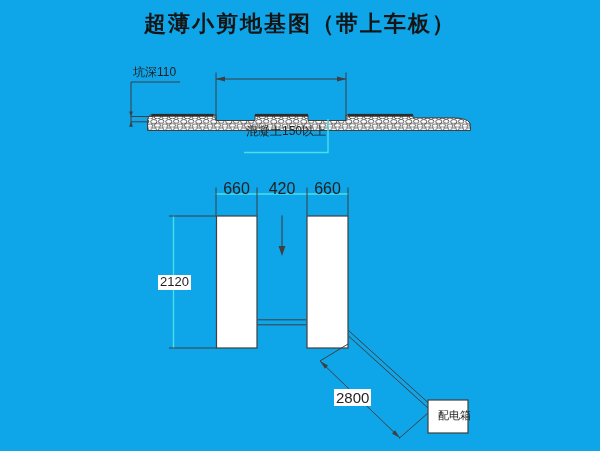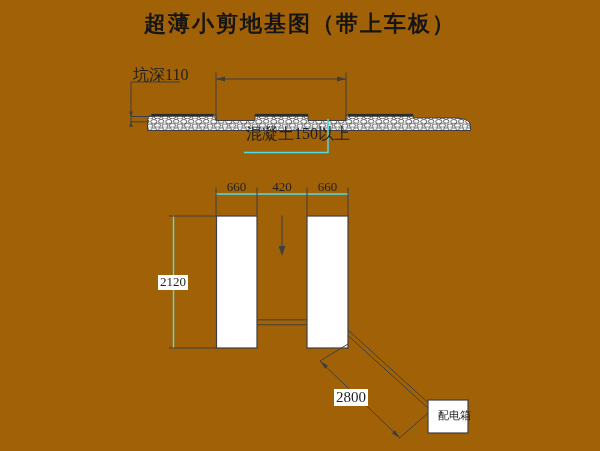--- a/index.html
+++ b/index.html
@@ -1,28 +1,28 @@
 <!DOCTYPE html>
 <html><head>
 <meta charset="utf-8">
 <style>
   html,body{margin:0;padding:0;background:#fcfcfc;}
   .canvas{
-    position:relative;width:600px;height:451px;background:#a16207;
-    font-family:Liberation Serif, serif;color:#1f1f1f;overflow:hidden;
+    position:relative;width:600px;height:451px;background:#0ea5e9;
+    font-family:Liberation Sans, sans-serif;color:#1f1f1f;overflow:hidden;
   }
   .canvas svg{position:absolute;left:0;top:0;}
   .lbl{position:absolute;white-space:nowrap;line-height:1.15;}
   .title{
     left:0;top:11px;width:600px;text-align:center;
     font-size:22px;font-weight:600;letter-spacing:2px;color:#151515;
   }
   .dim{font-size:15px;}
-  .dim-sm{font-size:13px;}
-  .cjk-sm{font-size:16px;}
+  .dim-sm{font-size:16px;}
+  .cjk-sm{font-size:12px;}
   .center{text-align:center;}
   .whitebg{background:#ffffff;padding:0 2px;}
 </style>
 </head>
 <body>
 
 <div class="canvas">
 
   <svg width="600" height="451" viewBox="0 0 600 451">
     <defs>

